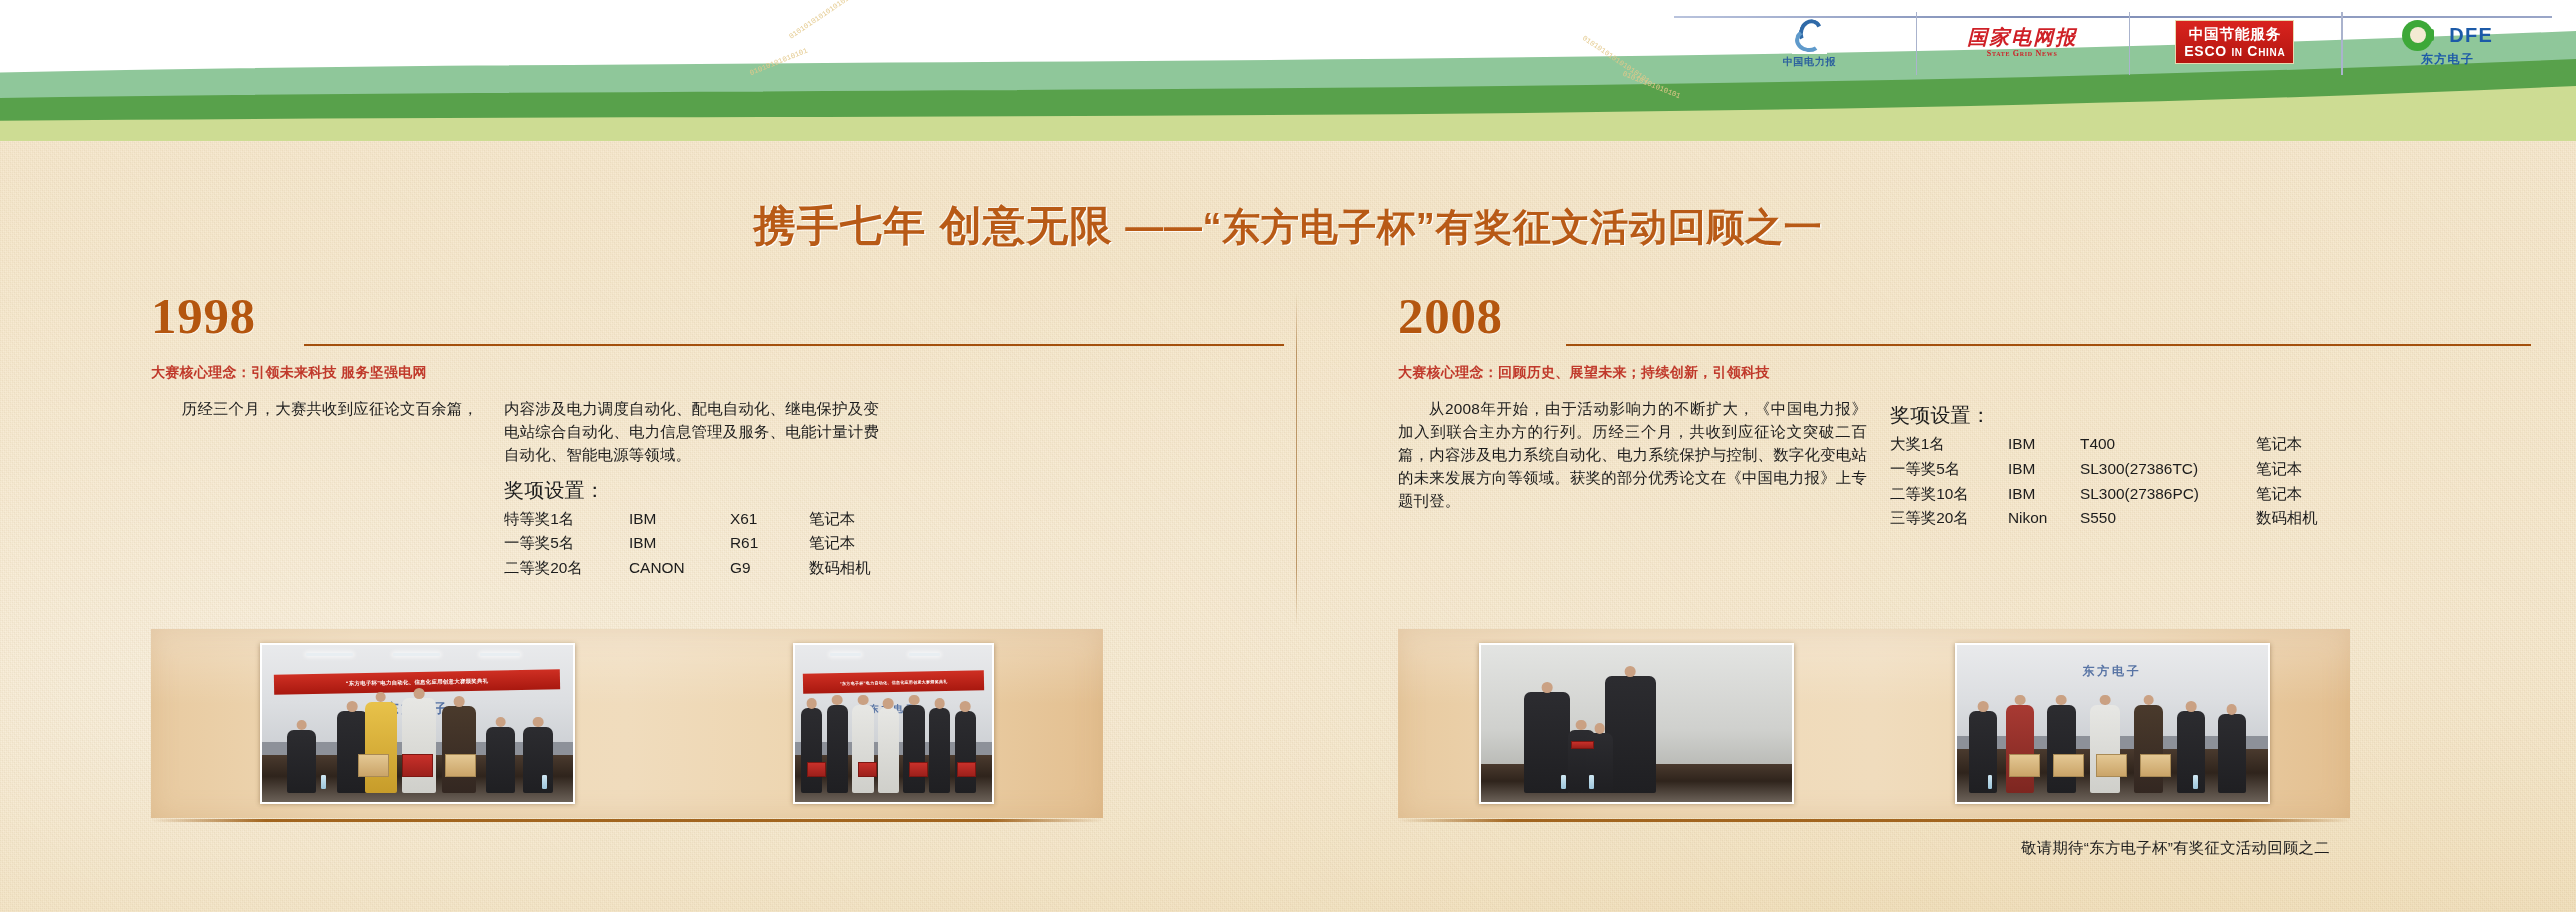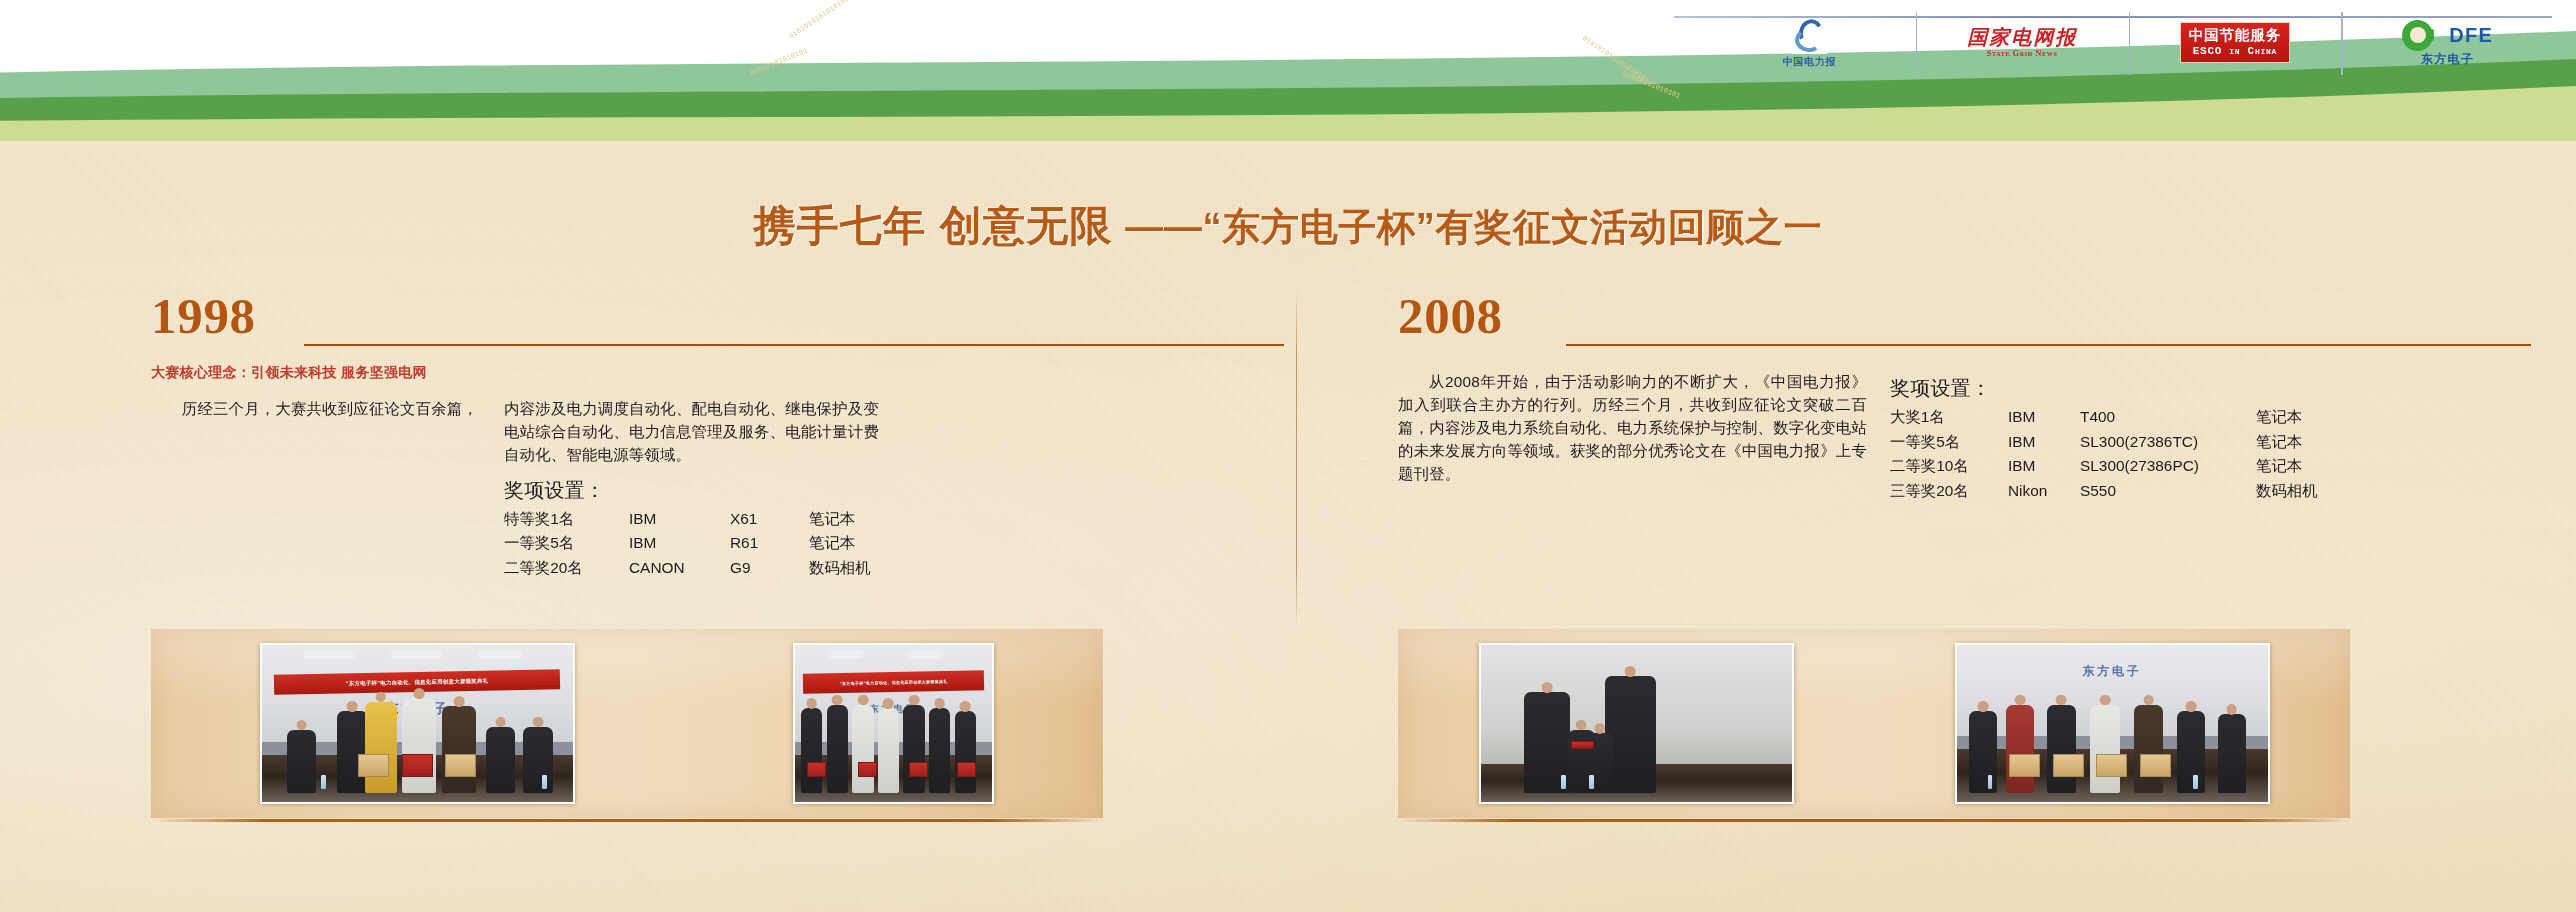--- a/index.html
+++ b/index.html
@@ -74,22 +74,22 @@
   .logo-sgn .en {
     font-size: 8px; color: #cf2027; letter-spacing: 0.7px; margin-top: 3.4px;
     font-family: "Liberation Serif", serif; font-variant: small-caps; font-weight: bold;
   }
 
   .logo-esco .box {
     background: linear-gradient(180deg,#d9231f,#b3160f);
     padding: 5.4px 8px; border: 1.3px solid #e8d9b0;
   }
   .logo-esco .cn { font-size: 14.7px; color: #ffffff; font-weight: bold; letter-spacing: 0.7px; }
-  .logo-esco .en { font-size: 11px; color: #ffffff; letter-spacing: 0.7px; margin-top: 2.7px;
-    font-family: Liberation Mono, monospace; font-variant: small-caps; font-weight: bold; }
+  .logo-esco .en { font-size: 14px; color: #ffffff; letter-spacing: 0.7px; margin-top: 2.7px;
+    font-family: Liberation Sans, sans-serif; font-variant: small-caps; font-weight: bold; text-align: right; }
 
   .logo-dfe { gap: 0; }
   .logo-dfe .row { display: flex; align-items: center; gap: 16px; }
   .logo-dfe .g {
     width: 31px; height: 31px; border-radius: 50%;
     background: #3da838; position: relative;
   }
   .logo-dfe .g::after {
     content: ""; position: absolute; left: 7.4px; top: 7.4px; width: 16px; height: 16px;
     border-radius: 50%; background: #f4ead3;
@@ -380,20 +380,21 @@
         </div>
       </div>
     </div>
   </div>
 
   <div class="year-col" id="col-2008">
     <div class="year-head">
       <span class="year-num">2008</span>
       <span class="year-rule"></span>
     </div>
+    <div class="tagline">大赛核心理念：回顾历史、展望未来；持续创新，引领科技</div>
 
     <div class="body-grid">
       <div class="col-left">
         <div class="bodytext">
           <p>从2008年开始，由于活动影响力的不断扩大，《中国电力报》加入到联合主办方的行列。历经三个月，共收到应征论文突破二百篇，内容涉及电力系统自动化、电力系统保护与控制、数字化变电站的未来发展方向等领域。获奖的部分优秀论文在《中国电力报》上专题刊登。</p>
         </div>
       </div>
       <div class="col-right">
         <div class="awards">
           <div class="awards-title">奖项设置：</div>
@@ -522,15 +523,16 @@
         <div class="award-box" style="left:45%;"></div>
         <div class="award-box" style="left:59%;"></div>
         <div class="bottle" style="left:10%;"></div>
         <div class="bottle" style="left:76%;"></div>
       </div>
     </div>
 
   </div>
   <div class="panel-underline" id="underline-2008"></div>
 
+  <div id="footer-note">敬请期待“东方电子杯”有奖征文活动回顾之二</div>
 
 </div>
 
 
 </body></html>

